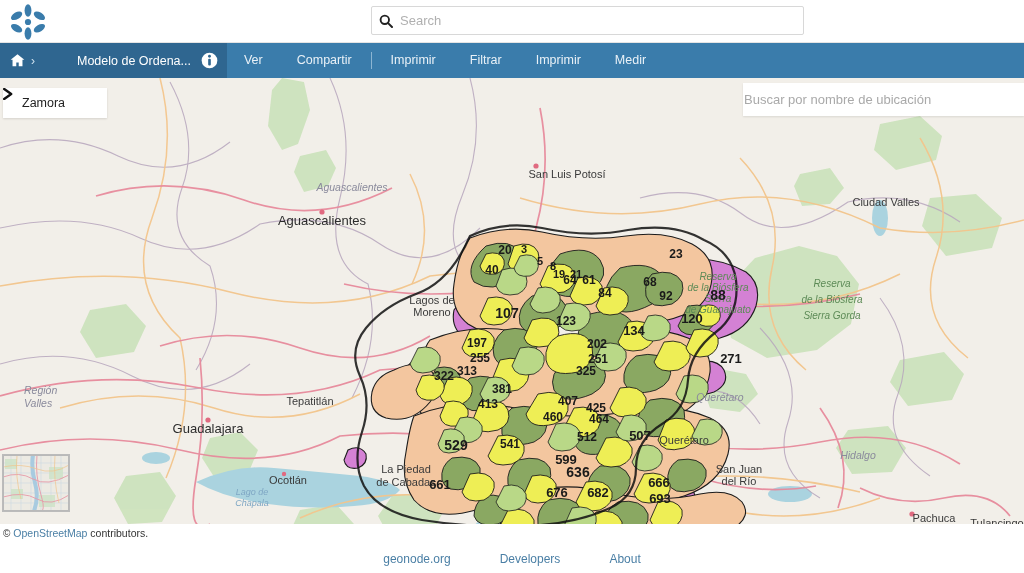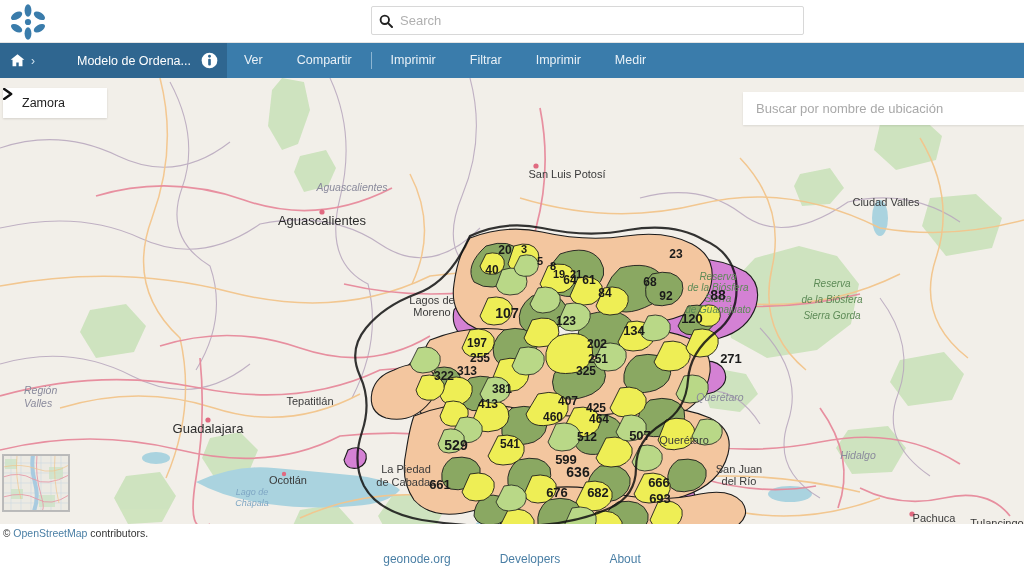--- a/index.html
+++ b/index.html
@@ -64,23 +64,23 @@
   .legend-panel {
     position: absolute; left: 3px; top: 10px; width: 104px; height: 30px;
     background: #ffffff; display: flex; align-items: center; gap: 8px;
     padding-left: 11px; z-index: 20; cursor: pointer;
     box-shadow: 0 1px 2px rgba(0,0,0,.12);
   }
   .legend-chev { width: 11px; height: 12px; display: block; }
   .legend-label { font-size: 12.5px; color: #222; }
 
   .loc-search {
-    position: absolute; right: 0px; top: 14px; width: 281px; height: 33px;
+    position: absolute; right: 0px; top: 5px; width: 281px; height: 33px;
     background: #ffffff; z-index: 20;
-    display: flex; align-items: center; padding-left: 13px;
+    display: flex; align-items: center; padding-left: 1px;
     box-shadow: 0 1px 2px rgba(0,0,0,.10);
   }
   .loc-search input {
     width: 100%; height: 100%; border: 0; outline: 0; background: transparent;
     font-family: "Liberation Sans", sans-serif; font-size: 13px; color: #555;
   }
   .loc-search input::placeholder { color: #a9a9a9; }
 
   .minimap {
     position: absolute; left: 2px; bottom: 12px; width: 68px; height: 58px;

